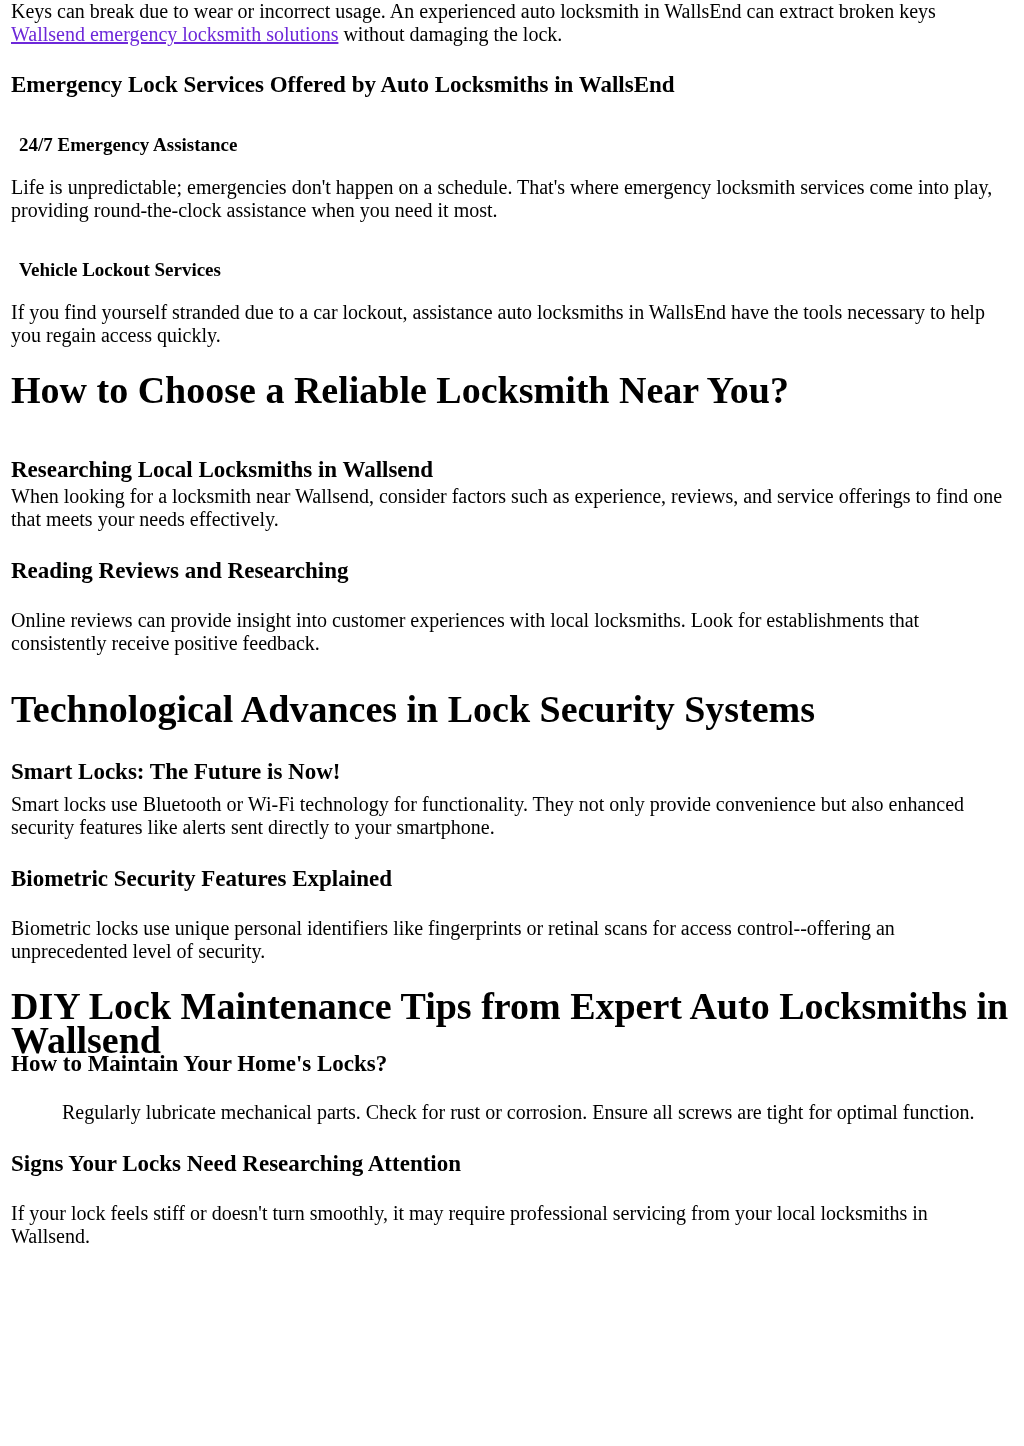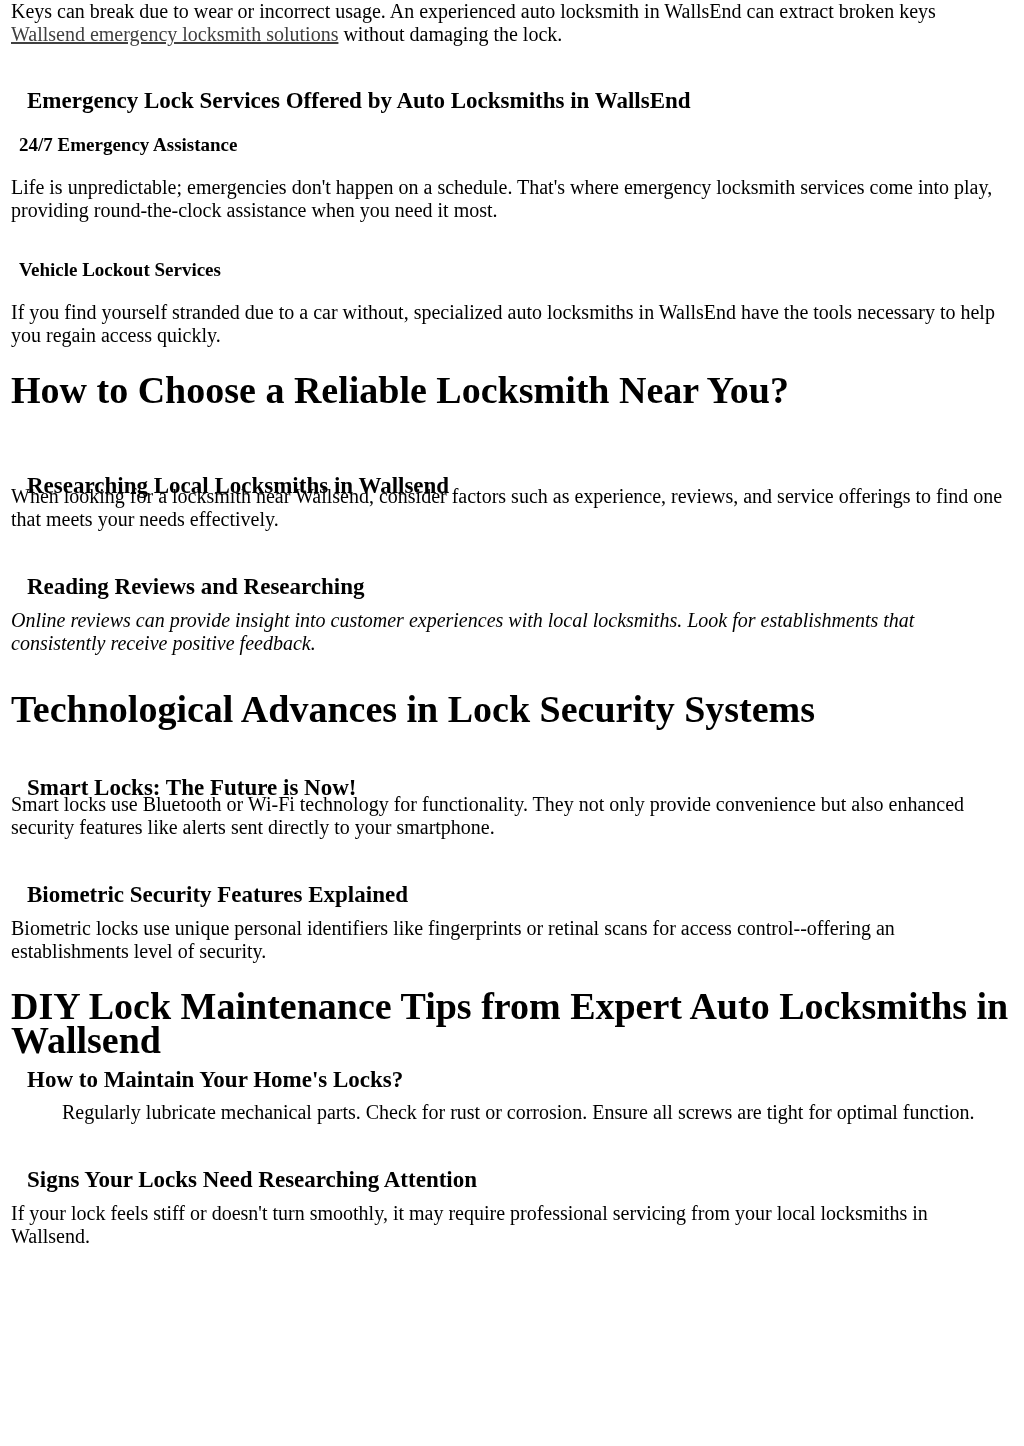--- a/index.html
+++ b/index.html
@@ -32,67 +32,67 @@
     h2 {
       font-size: 38px;
       line-height: 34px;
       font-weight: bold;
       margin: 0;
     }
     h3 {
       font-size: 23px;
       line-height: 27px;
       font-weight: bold;
-      margin: 16px;
+      margin: 0;
     }
     h4 {
       font-size: 19px;
       line-height: 22px;
       font-weight: bold;
       margin: 8px;
     }
     .block { position: absolute; left: 11px; right: 14px; }
     .indent { padding-left: 51px; }
   </style>
 </head>
 <body>
 
 <div class="page">
 
-  <p class="block" style="top:0px;"><span>Keys can break due to wear or incorrect usage. An experienced auto locksmith in WallsEnd can extract broken keys </span><a href="#" style="color: #404040;">Wallsend emergency locksmith solutions</a><span> without damaging the lock.</span></p>
+  <p class="block" style="top:0px;"><span>Keys can break due to wear or incorrect usage. An experienced auto locksmith in WallsEnd can extract broken keys </span><a href="#" style="color: #6d28d9;">Wallsend emergency locksmith solutions</a><span> without damaging the lock.</span></p>
 
   <h3 class="block" style="top:71px;">Emergency Lock Services Offered by Auto Locksmiths in WallsEnd</h3>
 
   <h4 class="block" style="top:126px;">24/7 Emergency Assistance</h4>
 
   <p class="block" style="top:176px;">Life is unpredictable; emergencies don't happen on a schedule. That's where emergency locksmith services come into play, providing round-the-clock assistance when you need it most.</p>
 
   <h4 class="block" style="top:251px;">Vehicle Lockout Services</h4>
 
-  <p class="block" style="top:301px;">If you find yourself stranded due to a car without, specialized auto locksmiths in WallsEnd have the tools necessary to help you regain access quickly.</p>
+  <p class="block" style="top:301px;">If you find yourself stranded due to a car lockout, assistance auto locksmiths in WallsEnd have the tools necessary to help you regain access quickly.</p>
 
   <h2 class="block" style="top:373px;">How to Choose a Reliable Locksmith Near You?</h2>
 
   <h3 class="block" style="top:456px;">Researching Local Locksmiths in Wallsend</h3>
 
   <p class="block" style="top:485px;">When looking for a locksmith near Wallsend, consider factors such as experience, reviews, and service offerings to find one that meets your needs effectively.</p>
 
   <h3 class="block" style="top:557px;">Reading Reviews and Researching</h3>
 
-  <p class="block" style="top:609px;font-style:italic;">Online reviews can provide insight into customer experiences with local locksmiths. Look for establishments that consistently receive positive feedback.</p>
+  <p class="block" style="top:609px;">Online reviews can provide insight into customer experiences with local locksmiths. Look for establishments that consistently receive positive feedback.</p>
 
   <h2 class="block" style="top:692px;">Technological Advances in Lock Security Systems</h2>
 
   <h3 class="block" style="top:758px;font-family:Liberation Serif, serif;">Smart Locks: The Future is Now!</h3>
 
   <p class="block" style="top:793px;">Smart locks use Bluetooth or Wi-Fi technology for functionality. They not only provide convenience but also enhanced security features like alerts sent directly to your smartphone.</p>
 
   <h3 class="block" style="top:865px;">Biometric Security Features Explained</h3>
 
-  <p class="block" style="top:917px;">Biometric locks use unique personal identifiers like fingerprints or retinal scans for access control--offering an establishments level of security.</p>
+  <p class="block" style="top:917px;">Biometric locks use unique personal identifiers like fingerprints or retinal scans for access control--offering an unprecedented level of security.</p>
 
   <h2 class="block" style="top:989px;">DIY Lock Maintenance Tips from Expert Auto Locksmiths in Wallsend</h2>
 
   <h3 class="block" style="top:1050px;">How to Maintain Your Home's Locks?</h3>
 
   <p class="block indent" style="top:1101px; right:0;">Regularly lubricate mechanical parts. Check for rust or corrosion. Ensure all screws are tight for optimal function.</p>
 
   <h3 class="block" style="top:1150px;">Signs Your Locks Need Researching Attention</h3>
 
   <p class="block" style="top:1202px;">If your lock feels stiff or doesn't turn smoothly, it may require professional servicing from your local locksmiths in Wallsend.</p>

